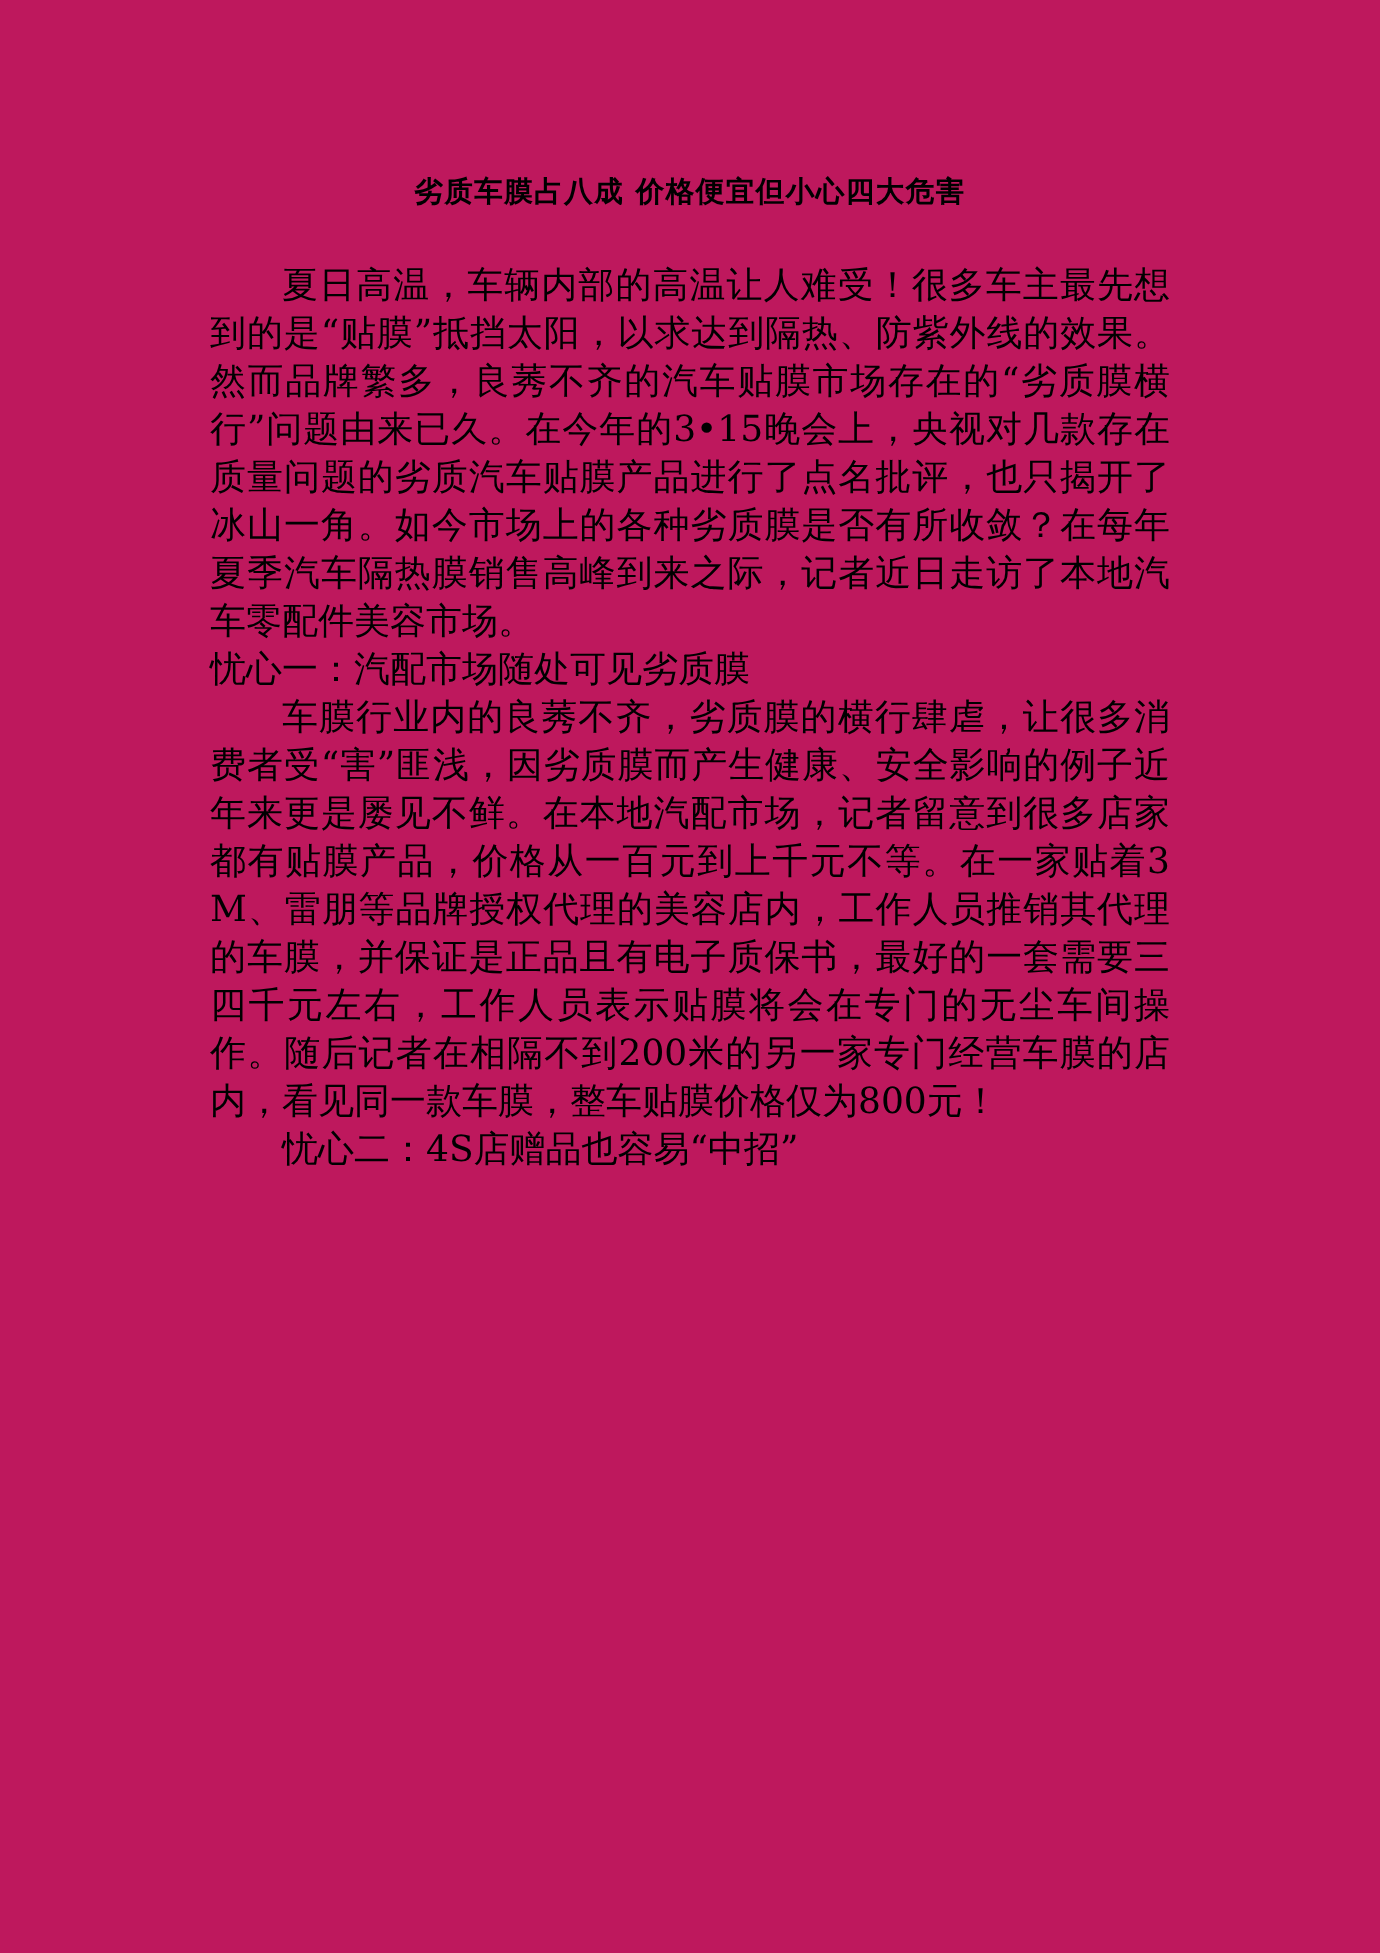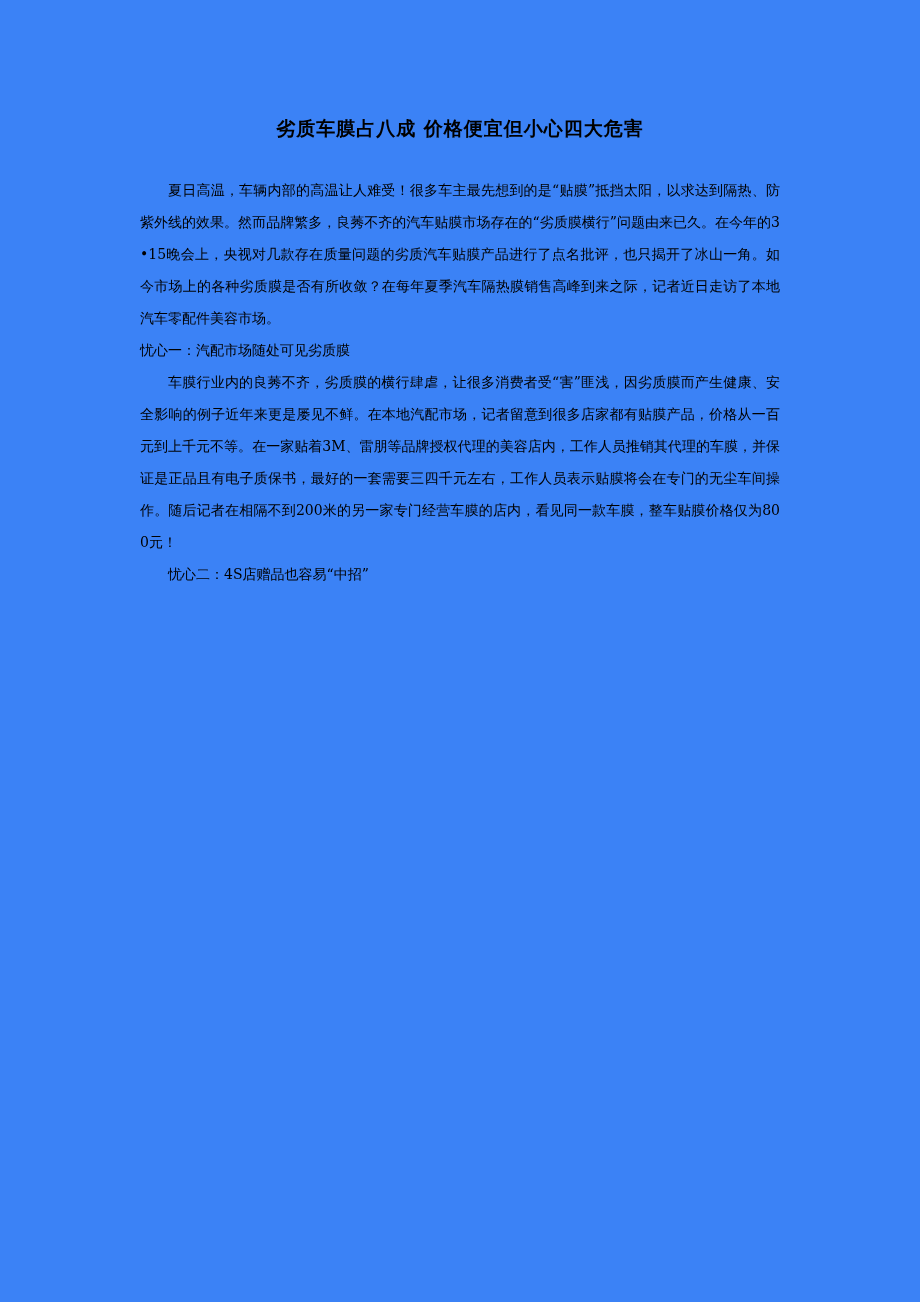--- a/index.html
+++ b/index.html
@@ -5,38 +5,38 @@
   html, body {
     margin: 0;
     padding: 0;
     background: #ffffff;
   }
   .page {
     position: relative;
     width: 920px;
     height: 1302px;
     margin: 0 auto;
-    background: #3b82f6;
+    background: #be185d;
     box-sizing: border-box;
     padding: 112px 140px 0 140px;
     font-family: "DejaVu Serif", "Liberation Serif", serif;
     color: #000000;
     overflow: hidden;
   }
   .doc-title {
     font-size: 19px;
     font-weight: bold;
     text-align: center;
     line-height: 32px;
     margin: 0 0 30px 0;
     letter-spacing: 1px;
   }
   .para {
     margin: 0;
-    font-size: 14px;
+    font-size: 24px;
     line-height: 32px;
     text-align: justify;
     text-justify: inter-ideograph;
     word-break: break-all;
   }
   .para.indent {
     text-indent: 2em;
   }
 </style>
 </head>

